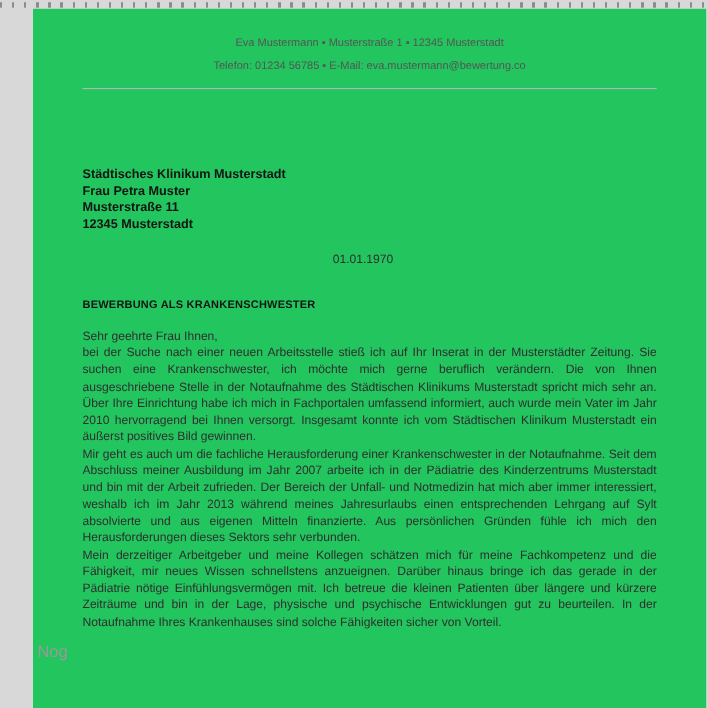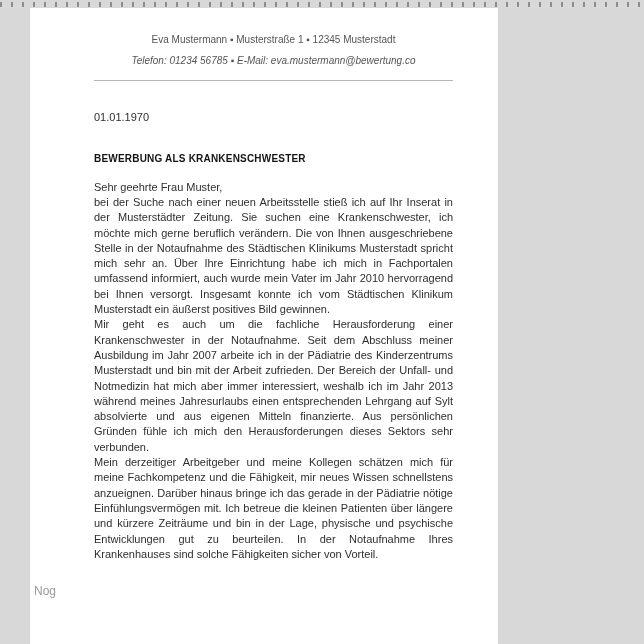--- a/index.html
+++ b/index.html
@@ -12,46 +12,46 @@
   }
   .tick-strip {
     position: absolute;
     top: 2px; left: 0;
     width: 644px; height: 5px;
     background: repeating-linear-gradient(90deg, #8c8c8c 0 2px, transparent 2px 11px);
   }
   .paper {
     position: absolute;
     top: 8px; left: 30px;
-    width: 468px; height: 636px;
-    background: #ffffff;
-    padding: 26px 45px 0 64px;
+    width: 612px; height: 636px;
+    background: #22c55e;
+    padding: 26px 45px 0 45px;
   }
   .sender {
     text-align: center;
     font-size: 10px;
     line-height: 12px;
     color: #555555;
   }
-  .sender .line2 { margin-top: 9px; font-style: italic; }
+  .sender .line2 { margin-top: 9px; }
   .divider {
     border: none;
     border-top: 1px solid #b5b5b5;
     margin-top: 13px;
   }
   .recipient {
     margin-top: 71px;
     font-weight: bold;
     font-size: 11.5px;
     line-height: 15px;
     color: #141414;
   }
   .date {
-    margin-top: 30px;
-    text-align: left;
+    margin-top: 18px;
+    text-align: center;
     padding-right: 12px;
     font-size: 11px;
     color: #2e2e2e;
   }
   .subject {
     margin-top: 30px;
     font-size: 10px;
     font-weight: bold;
     letter-spacing: 0.2px;
     color: #141414;
@@ -64,44 +64,50 @@
   }
   .body-text p {
     font-size: 11px;
     line-height: 15.3px;
     color: #2e2e2e;
     text-align: justify;
   }
   .watermark {
     position: absolute;
     left: 34px; top: 584px;
-    font-size: 12px;
+    font-size: 15px;
     color: #9a9a9a;
   }
 </style>
 </head>
 <body>
 
 <div class="tick-strip"></div>
 
 <div class="paper">
 
   <div class="sender">
     <div class="line1">Eva Mustermann ▪ Musterstraße 1 ▪ 12345 Musterstadt</div>
     <div class="line2">Telefon: 01234 56785 ▪ E-Mail: eva.mustermann@bewertung.co</div>
   </div>
 
   <hr class="divider">
 
+  <div class="recipient">
+    <div>Städtisches Klinikum Musterstadt</div>
+    <div>Frau Petra Muster</div>
+    <div>Musterstraße 11</div>
+    <div>12345 Musterstadt</div>
+  </div>
 
   <div class="date">01.01.1970</div>
 
   <div class="subject">BEWERBUNG ALS KRANKENSCHWESTER</div>
 
-  <div class="salutation">Sehr geehrte Frau Muster,</div>
+  <div class="salutation">Sehr geehrte Frau Ihnen,</div>
 
   <div class="body-text">
     <p>bei der Suche nach einer neuen Arbeitsstelle stieß ich auf Ihr Inserat in der Musterstädter Zeitung. Sie suchen eine Krankenschwester, ich möchte mich gerne beruflich verändern. Die von Ihnen ausgeschriebene Stelle in der Notaufnahme des Städtischen Klinikums Musterstadt spricht mich sehr an. Über Ihre Einrichtung habe ich mich in Fachportalen umfassend informiert, auch wurde mein Vater im Jahr 2010 hervorragend bei Ihnen versorgt. Insgesamt konnte ich vom Städtischen Klinikum Musterstadt ein äußerst positives Bild gewinnen.</p>
     <p>Mir geht es auch um die fachliche Herausforderung einer Krankenschwester in der Notaufnahme. Seit dem Abschluss meiner Ausbildung im Jahr 2007 arbeite ich in der Pädiatrie des Kinderzentrums Musterstadt und bin mit der Arbeit zufrieden. Der Bereich der Unfall- und Notmedizin hat mich aber immer interessiert, weshalb ich im Jahr 2013 während meines Jahresurlaubs einen entsprechenden Lehrgang auf Sylt absolvierte und aus eigenen Mitteln finanzierte. Aus persönlichen Gründen fühle ich mich den Herausforderungen dieses Sektors sehr verbunden.</p>
     <p>Mein derzeitiger Arbeitgeber und meine Kollegen schätzen mich für meine Fachkompetenz und die Fähigkeit, mir neues Wissen schnellstens anzueignen. Darüber hinaus bringe ich das gerade in der Pädiatrie nötige Einfühlungsvermögen mit. Ich betreue die kleinen Patienten über längere und kürzere Zeiträume und bin in der Lage, physische und psychische Entwicklungen gut zu beurteilen. In der Notaufnahme Ihres Krankenhauses sind solche Fähigkeiten sicher von Vorteil.</p>
   </div>
 
 </div>
 
 <div class="watermark">Nog</div>

